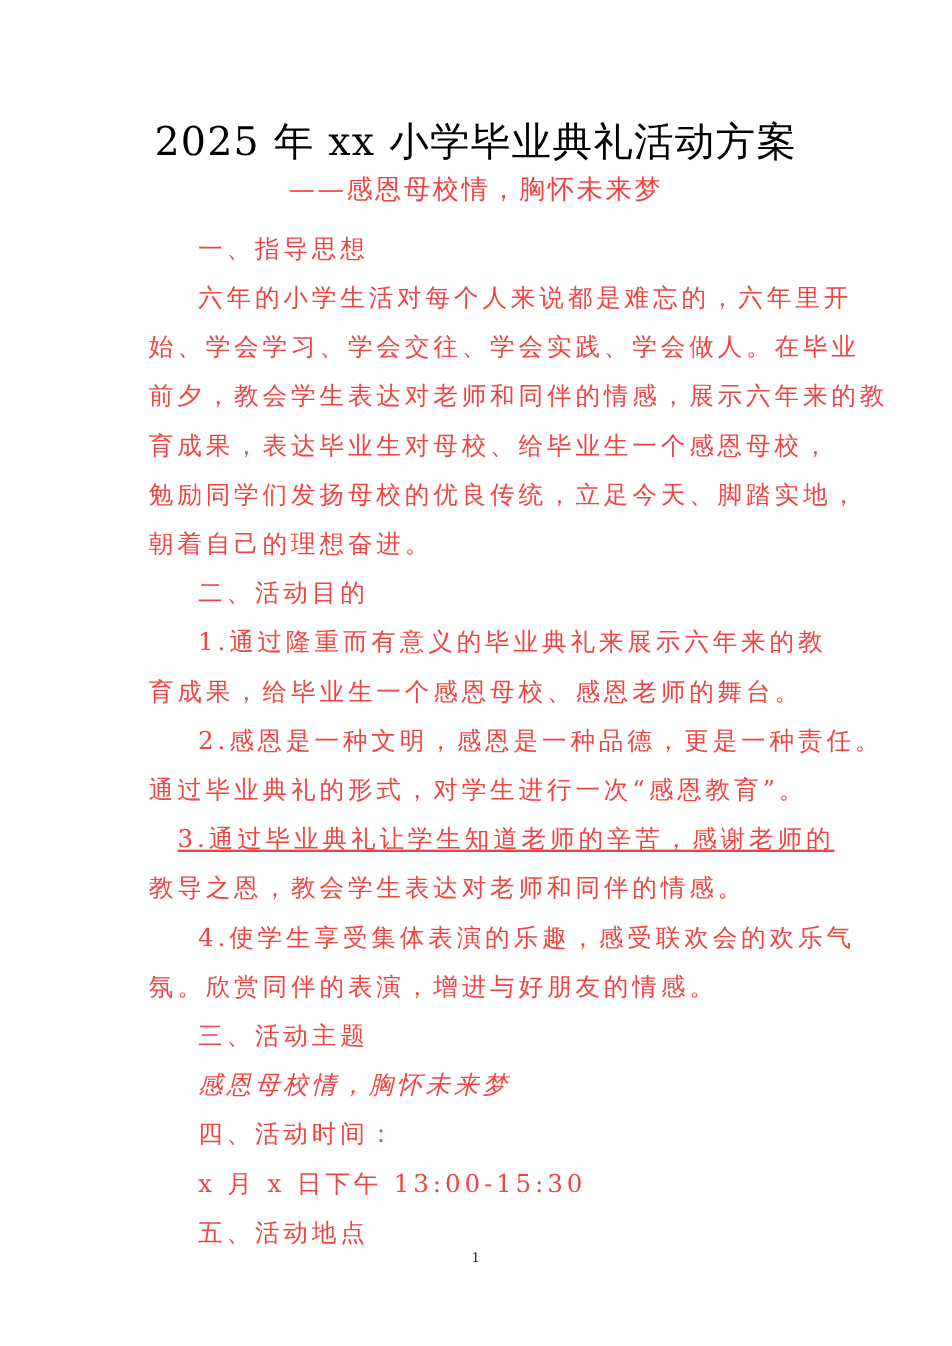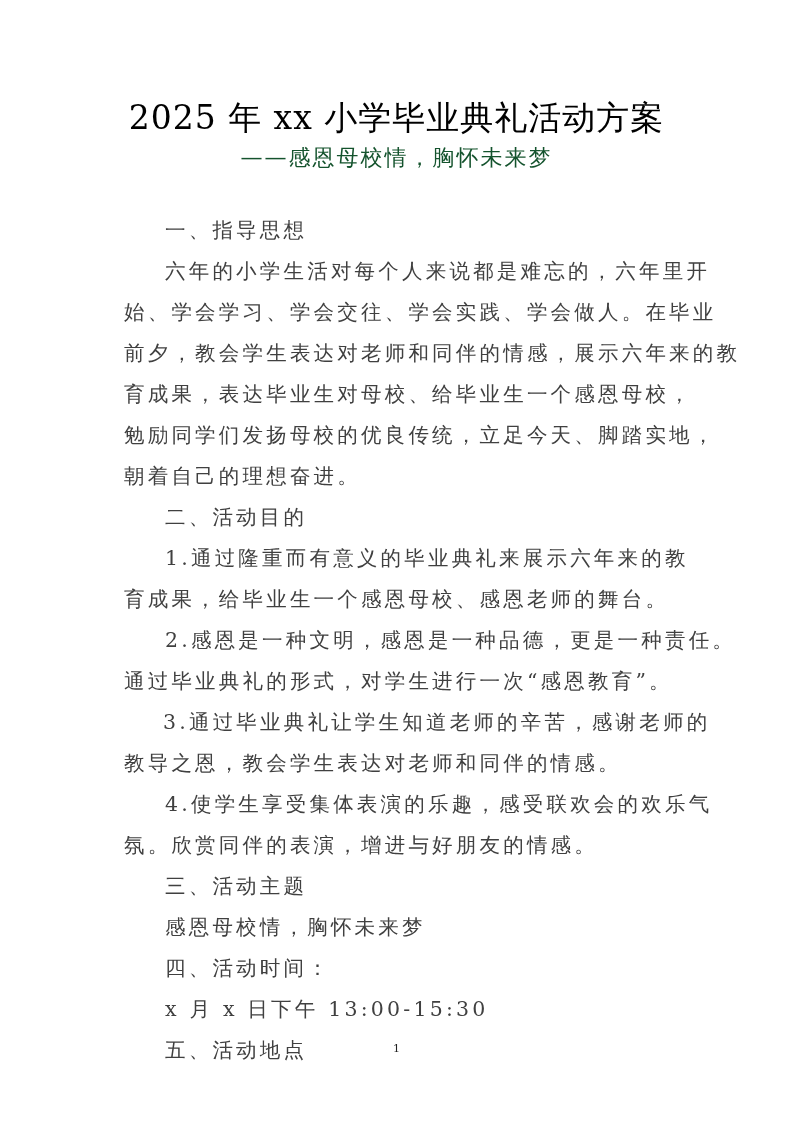--- a/index.html
+++ b/index.html
@@ -2,22 +2,22 @@
 <html><head>
 <meta charset="utf-8">
 <style>
   html, body { margin: 0; padding: 0; background: #ffffff; }
   body { width: 793px; height: 1122px; position: relative; overflow: hidden;
          font-family: "DejaVu Serif", "Liberation Serif", serif; color: #111; }
   .page { position: absolute; left: 0; top: 0; width: 793px; height: 1122px; }
   .title { position: absolute; left: 0; width: 793px; top: 96px; text-align: center;
            font-size: 33px; letter-spacing: 1px; color: #000000; }
   .subtitle { position: absolute; left: 0; width: 793px; top: 143px; text-align: center;
-              font-size: 22px; letter-spacing: 2px; color: #14532d; }
-  .line { position: absolute; font-size: 20.5px; letter-spacing: 3.2px; white-space: nowrap; color: #404040; margin-top: 23px; }
+              font-size: 22px; letter-spacing: 2px; color: #ef4444; }
+  .line { position: absolute; font-size: 20.5px; letter-spacing: 3.2px; white-space: nowrap; color: #ef4444; }
   .pagenum { position: absolute; top: 1042px; left: 0; width: 793px; text-align: center; font-size: 11px; color: #222; }
 </style>
 </head>
 <body>
 
 <div class="page">
   <div class="title">2025 年 xx 小学毕业典礼活动方案</div>
   <div class="subtitle">——感恩母校情，胸怀未来梦</div>
 
   <div class="line" style="left:165px; top:193px;">一、指导思想</div>
@@ -26,25 +26,25 @@
   <div class="line" style="left:124px; top:316px;">前夕，教会学生表达对老师和同伴的情感，展示六年来的教</div>
   <div class="line" style="left:124px; top:357px;">育成果，表达毕业生对母校、给毕业生一个感恩母校，</div>
   <div class="line" style="left:124px; top:398px;">勉励同学们发扬母校的优良传统，立足今天、脚踏实地，</div>
   <div class="line" style="left:124px; top:439px;">朝着自己的理想奋进。</div>
 
   <div class="line" style="left:165px; top:480px;">二、活动目的</div>
   <div class="line" style="left:165px; top:521px;">1.通过隆重而有意义的毕业典礼来展示六年来的教</div>
   <div class="line" style="left:124px; top:562px;">育成果，给毕业生一个感恩母校、感恩老师的舞台。</div>
   <div class="line" style="left:165px; top:603px;text-align:right;">2.感恩是一种文明，感恩是一种品德，更是一种责任。</div>
   <div class="line" style="left:124px; top:644px;">通过毕业典礼的形式，对学生进行一次“感恩教育”。</div>
-  <div class="line" style="left:163px; top:685px;">3.通过毕业典礼让学生知道老师的辛苦，感谢老师的</div>
+  <div class="line" style="left:148px; top:685px;text-decoration:underline;">3.通过毕业典礼让学生知道老师的辛苦，感谢老师的</div>
   <div class="line" style="left:124px; top:726px;">教导之恩，教会学生表达对老师和同伴的情感。</div>
   <div class="line" style="left:165px; top:767px;">4.使学生享受集体表演的乐趣，感受联欢会的欢乐气</div>
   <div class="line" style="left:124px; top:808px;text-align:center;">氛。欣赏同伴的表演，增进与好朋友的情感。</div>
 
   <div class="line" style="left:165px; top:849px;">三、活动主题</div>
-  <div class="line" style="left:165px; top:890px;">感恩母校情，胸怀未来梦</div>
+  <div class="line" style="left:165px; top:890px;font-style:italic;">感恩母校情，胸怀未来梦</div>
   <div class="line" style="left:165px; top:931px;">四、活动时间：</div>
   <div class="line" style="left:165px; top:972px;">x 月 x 日下午 13:00-15:30</div>
   <div class="line" style="left:165px; top:1013px;">五、活动地点</div>
 
   <div class="pagenum">1</div>
 </div>
 
 </body></html>

